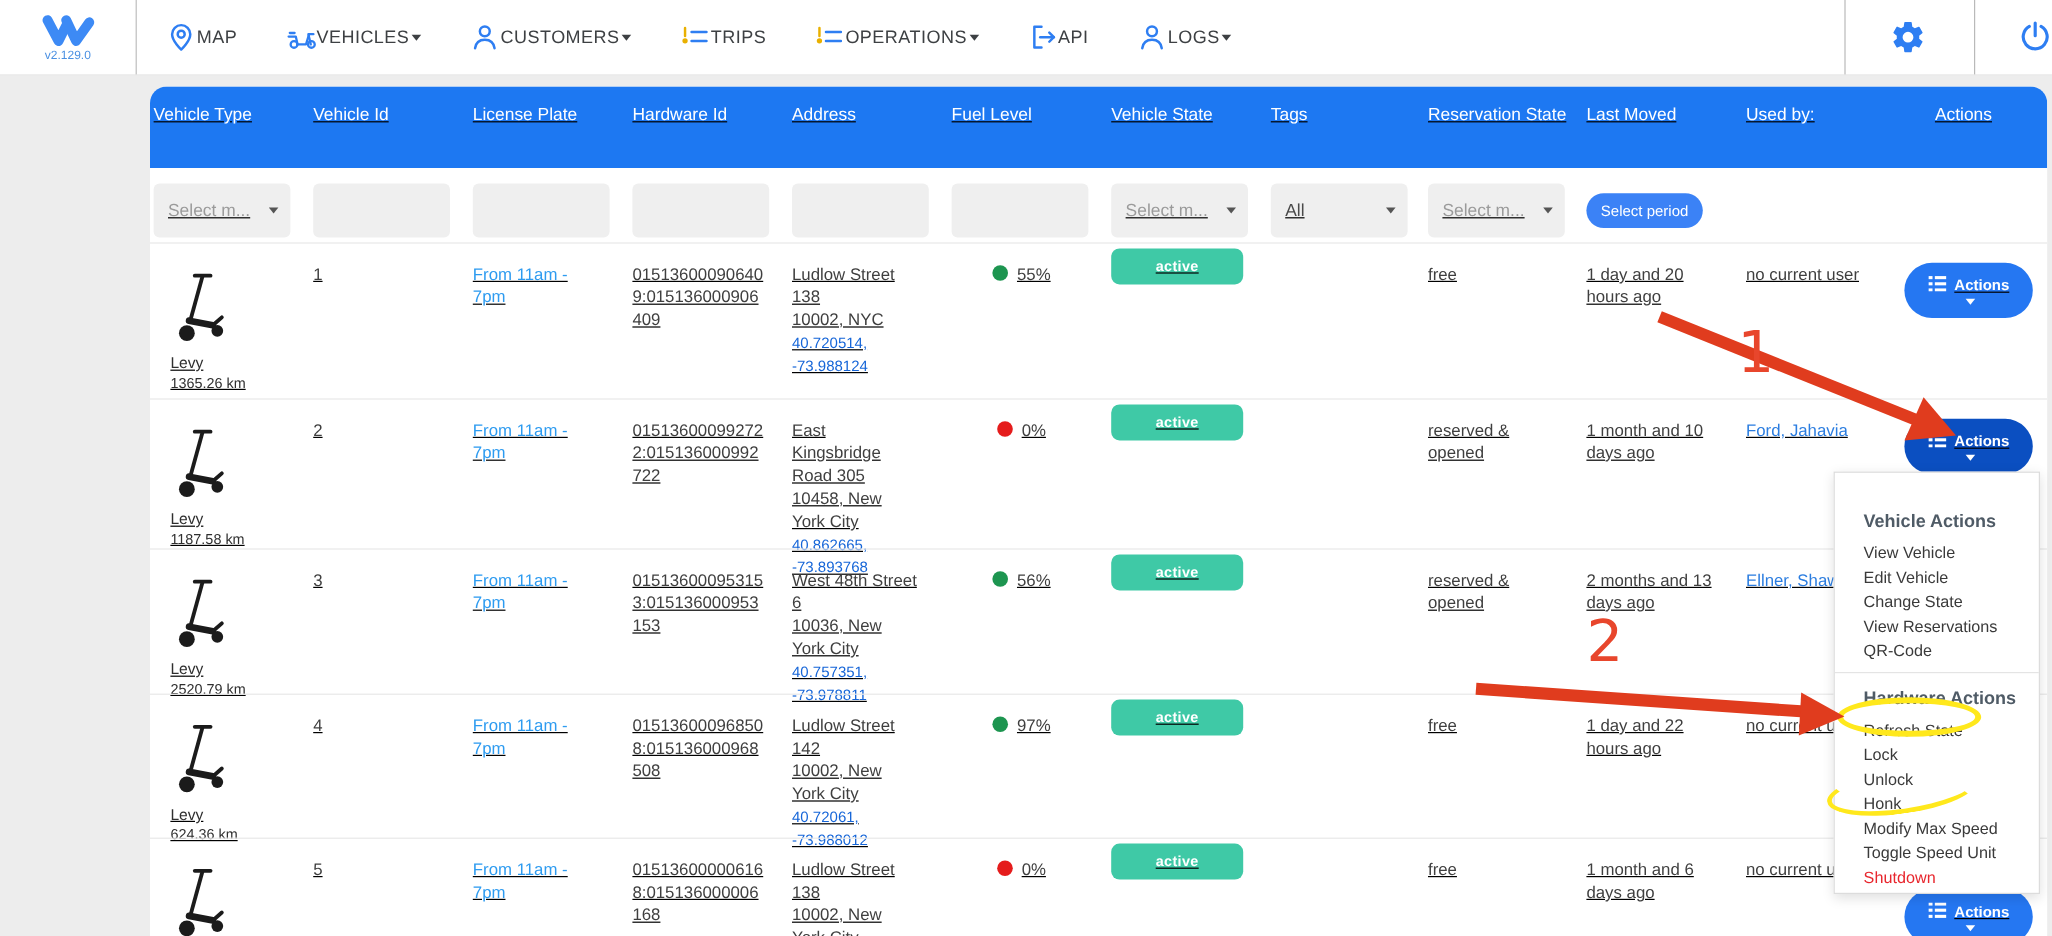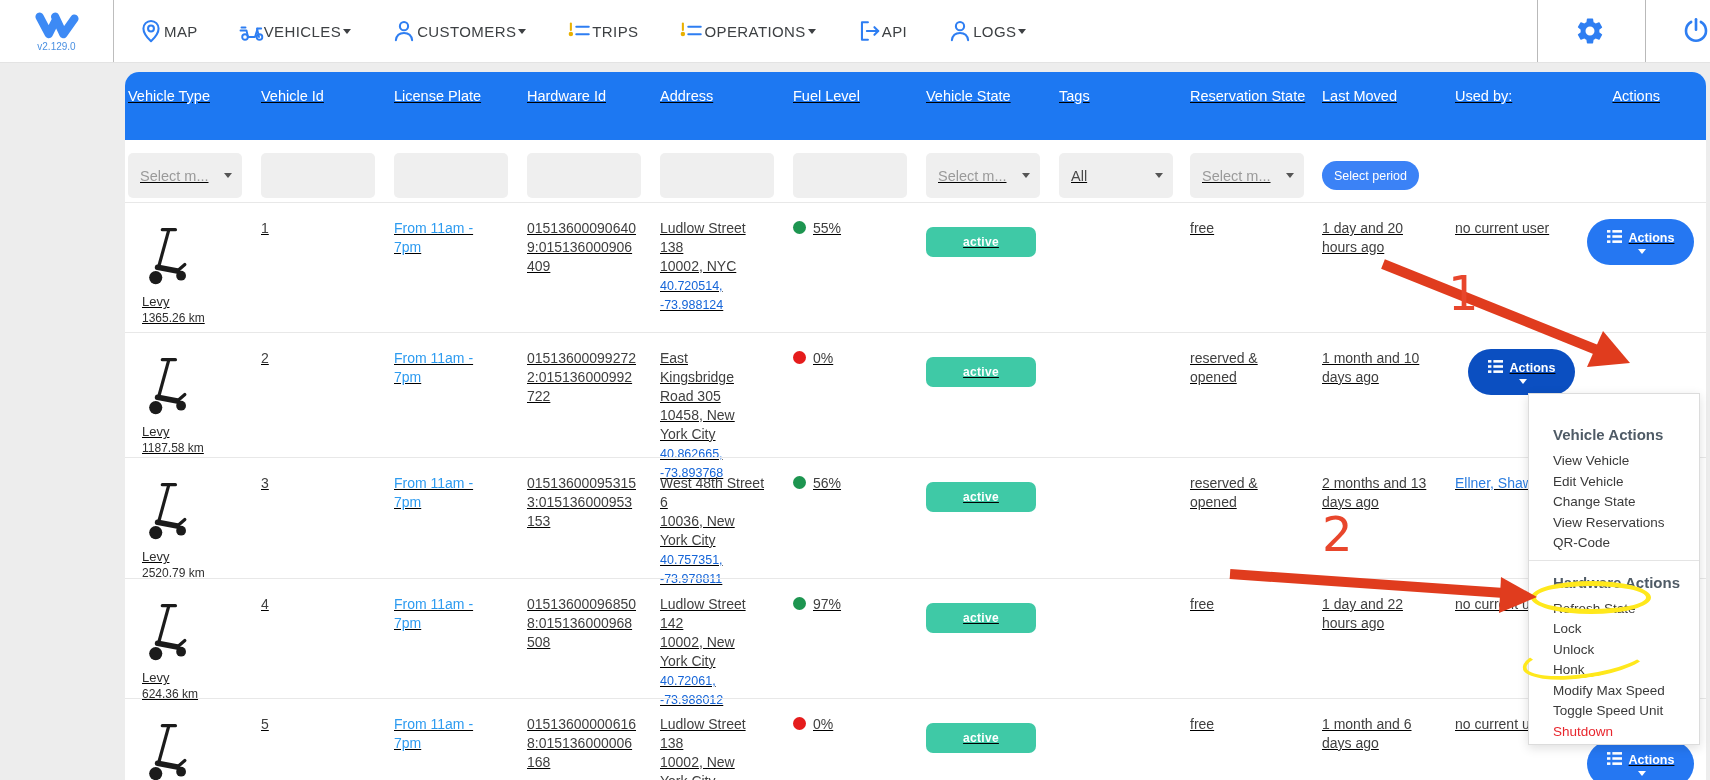--- a/index.html
+++ b/index.html
@@ -48,24 +48,24 @@
   
   .vrow{border-top:1px solid #e8e8e8;box-sizing:border-box;position:relative;}
   .cell{font-size:14px;color:#3f3f3f;padding-top:16px;padding-right:16px;line-height:19px;}
   .vt-cell{padding-top:22px;padding-left:14px;}
   .vt-cell .levy{font-size:13px;color:#2f2f2f;margin-top:3px;}
   .vt-cell .km{font-size:12px;color:#2f2f2f;margin-top:2px;}
   .link-lic{color:#2d9bf0;max-width:94px;cursor:pointer;}
   .hw{max-width:110px;word-break:break-all;}
   .addr{max-width:104px;}
   .coords{font-size:12.5px;color:#1565d8;max-width:131px;margin-top:1px;cursor:pointer;}
-  .fuel{display:flex;align-items:flex-start;gap:7px;}
+  .fuel{display:flex;align-items:flex-start;gap:7px;justify-content:center;}
   .fuel-dot{width:13px;height:13px;border-radius:50%;margin-top:2px;}
   .badge{width:110px;height:30px;border-radius:7px;background:#3fc9a6;color:#fff;font-size:12px;
-    font-weight:bold;display:flex;align-items:center;justify-content:center;margin-top:24px;letter-spacing:.3px;}
+    font-weight:bold;display:flex;align-items:center;justify-content:center;margin-top:4px;letter-spacing:.3px;}
   .resv{max-width:100px;}
   .lastmoved{max-width:112px;}
   .usedby-link{color:#2b7de0;cursor:pointer;}
   .actions-btn{margin-top:16px;width:107px;height:46px;border-radius:23px;background:#2577f2;border:none;
     color:#fff;display:flex;flex-direction:column;align-items:center;justify-content:center;gap:3px;
     font-family:inherit;cursor:pointer;}
   .actions-btn .btn-line{display:flex;align-items:center;gap:7px;font-size:12.5px;font-weight:bold;}
   .actions-btn .caret{border-top-color:#fff;}
   .actions-btn.pressed{background:#0b4fc1;}
   .actions-cell{display:flex;justify-content:flex-end;padding-right:12px;}
@@ -331,20 +331,21 @@
         <div>
           <div class="badge" style="background: rgb(63, 201, 166);">active</div>
         </div>
         <div class="cell"></div>
         <div class="cell">
           <div class="resv">reserved &amp; opened</div>
         </div>
         <div class="cell">
           <div class="lastmoved">1 month and 10 days ago</div>
         </div>
+        <div class="cell"><span class="usedby-link">Ford, Jahavia</span></div>
         <div class="actions-cell">
           <button class="actions-btn pressed">
             <span class="btn-line">
               <span><svg viewBox="0 0 14 12" width="15" height="13">
                   <g fill="#fff">
                     <rect x="0" y="0" width="3.2" height="2.4"></rect>
                     <rect x="0" y="4.8" width="3.2" height="2.4"></rect>
                     <rect x="0" y="9.6" width="3.2" height="2.4"></rect>
                     <rect x="5" y="0" width="9" height="2.4"></rect>
                     <rect x="5" y="4.8" width="9" height="2.4"></rect>

